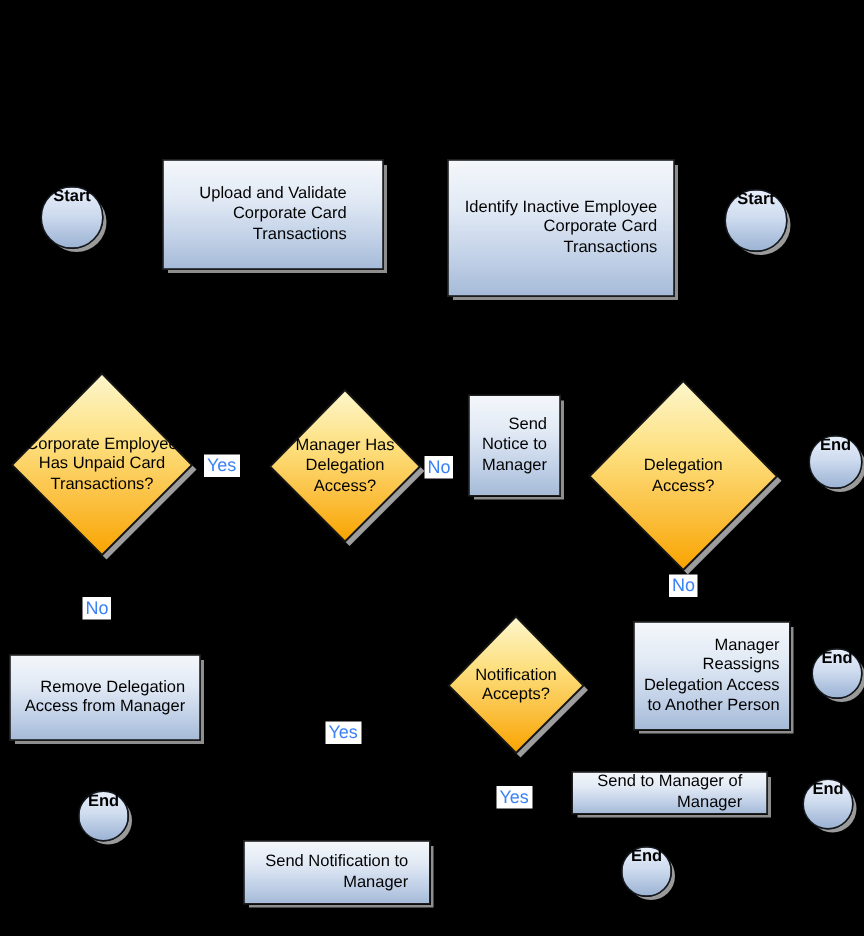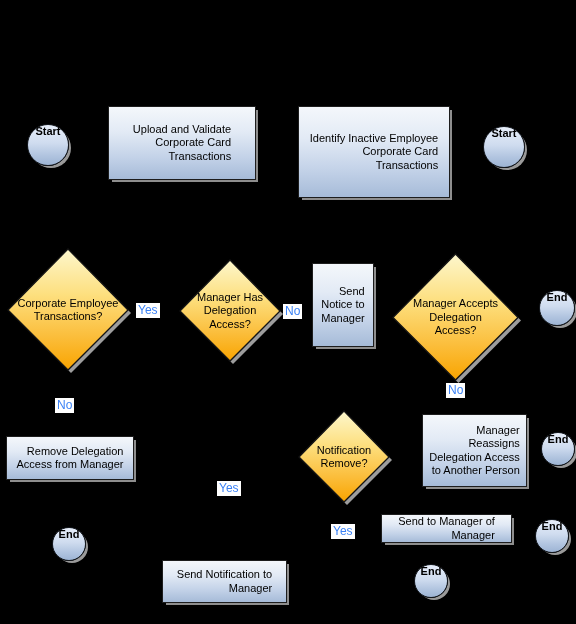--- a/index.html
+++ b/index.html
@@ -113,72 +113,72 @@
       <div class="node term" style="left: 483px; top: 126px; width: 42px; height: 42px;">
         <span>Start</span>
       </div>
       <div class="node dia" style="left: 3px; top: 245px; width: 130px; height: 130px;">
         <svg class="dshape" width="130" height="130" viewBox="0 0 130 130">
           <path d="M 128,68 L 68,128 L 65,125 L 125,65 Z" fill="#9d9d9d"></path>
           <path d="M 65,4 L 125,65 L 65,125 L 5,65 Z" fill="url(#diaGrad)" stroke="#141414" stroke-width="1.3"></path>
         </svg>
         <div class="lbl">
           <div>Corporate Employee</div>
+          <div>Has Unpaid Card</div>
           <div>Transactions?</div>
         </div>
       </div>
       <div class="node dia" style="left: 175px; top: 256px; width: 110px; height: 110px;">
         <svg class="dshape" width="110" height="110" viewBox="0 0 110 110">
           <path d="M 108,58 L 58,108 L 55,105 L 105,55 Z" fill="#9d9d9d"></path>
           <path d="M 55,4 L 105,55 L 55,105 L 5,55 Z" fill="url(#diaGrad)" stroke="#141414" stroke-width="1.3"></path>
         </svg>
         <div class="lbl">
           <div>Manager Has</div>
           <div>Delegation</div>
           <div>Access?</div>
         </div>
       </div>
-      <div class="node proc" style="left: 312px; top: 263px; width: 62px; height: 84px;">
+      <div class="node proc" style="left: 312px; top: 263px; width: 62px; height: 68px;">
         <div>
           <span class="t">Send</span>
           <span class="t">Notice to</span>
           <span class="t">Manager</span>
         </div>
       </div>
       <div class="node dia" style="left: 388px; top: 250px; width: 135px; height: 135px;">
         <svg class="dshape" width="135" height="135" viewBox="0 0 135 135">
           <path d="M 133,70.5 L 70.5,133 L 67.5,130 L 130,67.5 Z" fill="#9d9d9d"></path>
           <path d="M 67.5,4 L 130,67.5 L 67.5,130 L 5,67.5 Z" fill="url(#diaGrad)" stroke="#141414" stroke-width="1.3"></path>
         </svg>
         <div class="lbl">
-          <div>Manager Accepts</div>
           <div>Delegation</div>
           <div>Access?</div>
         </div>
       </div>
       <div class="node term" style="left: 539px; top: 290px; width: 36px; height: 36px;">
         <span>End</span>
       </div>
-      <div class="node proc" style="left: 6px; top: 436px; width: 128px; height: 44px;">
+      <div class="node proc" style="left: 6px; top: 436px; width: 128px; height: 58px;">
         <div>
           <span class="t">Remove Delegation</span>
           <span class="t">Access from Manager</span>
         </div>
       </div>
       <div class="node term" style="left: 52px; top: 527px; width: 34px; height: 34px;">
         <span>End</span>
       </div>
       <div class="node dia" style="left: 294px; top: 407px; width: 100px; height: 100px;">
         <svg class="dshape" width="100" height="100" viewBox="0 0 100 100">
           <path d="M 98,53 L 53,98 L 50,95 L 95,50 Z" fill="#9d9d9d"></path>
           <path d="M 50,4 L 95,50 L 50,95 L 5,50 Z" fill="url(#diaGrad)" stroke="#141414" stroke-width="1.3"></path>
         </svg>
         <div class="lbl">
           <div>Notification</div>
-          <div>Remove?</div>
+          <div>Accepts?</div>
         </div>
       </div>
       <div class="node proc" style="left: 422px; top: 414px; width: 105px; height: 73px;">
         <div>
           <span class="t">Manager</span>
           <span class="t">Reassigns</span>
           <span class="t">Delegation Access</span>
           <span class="t">to Another Person</span>
         </div>
       </div>

